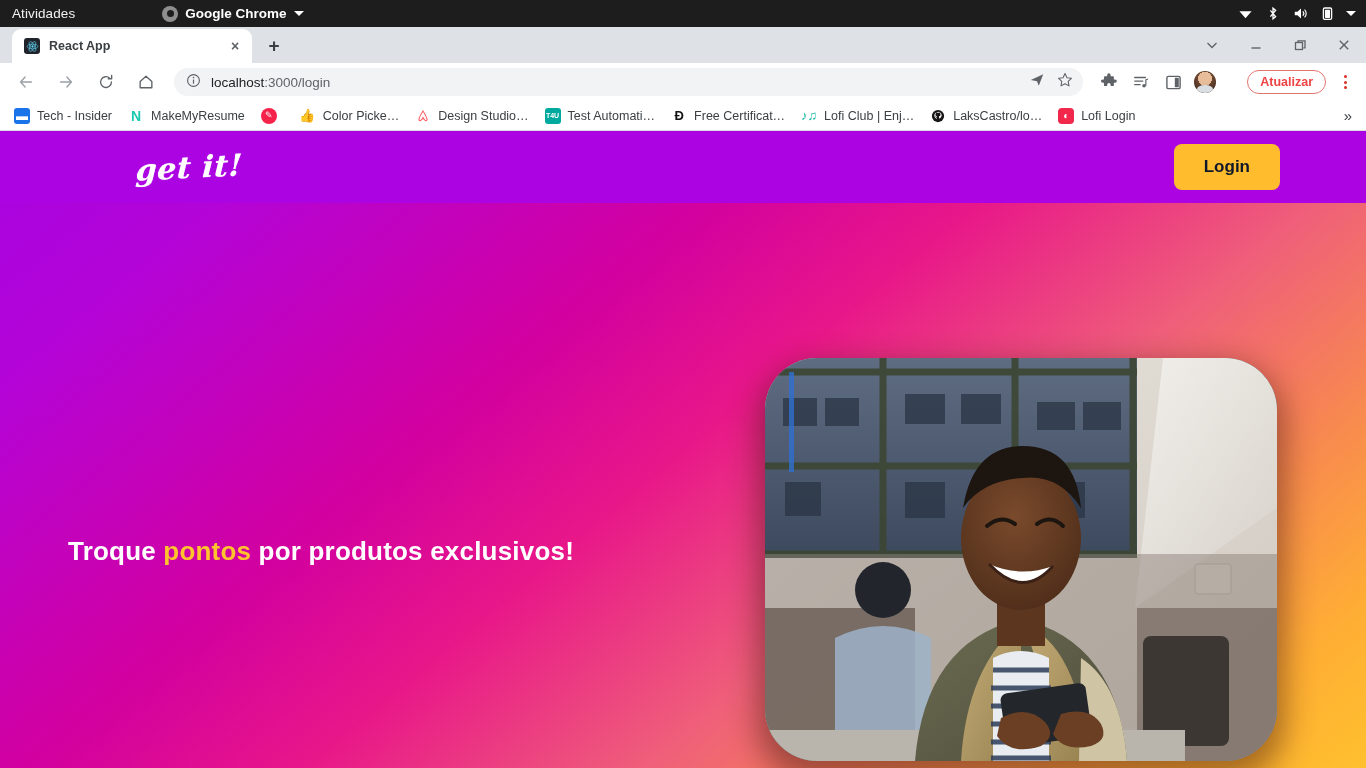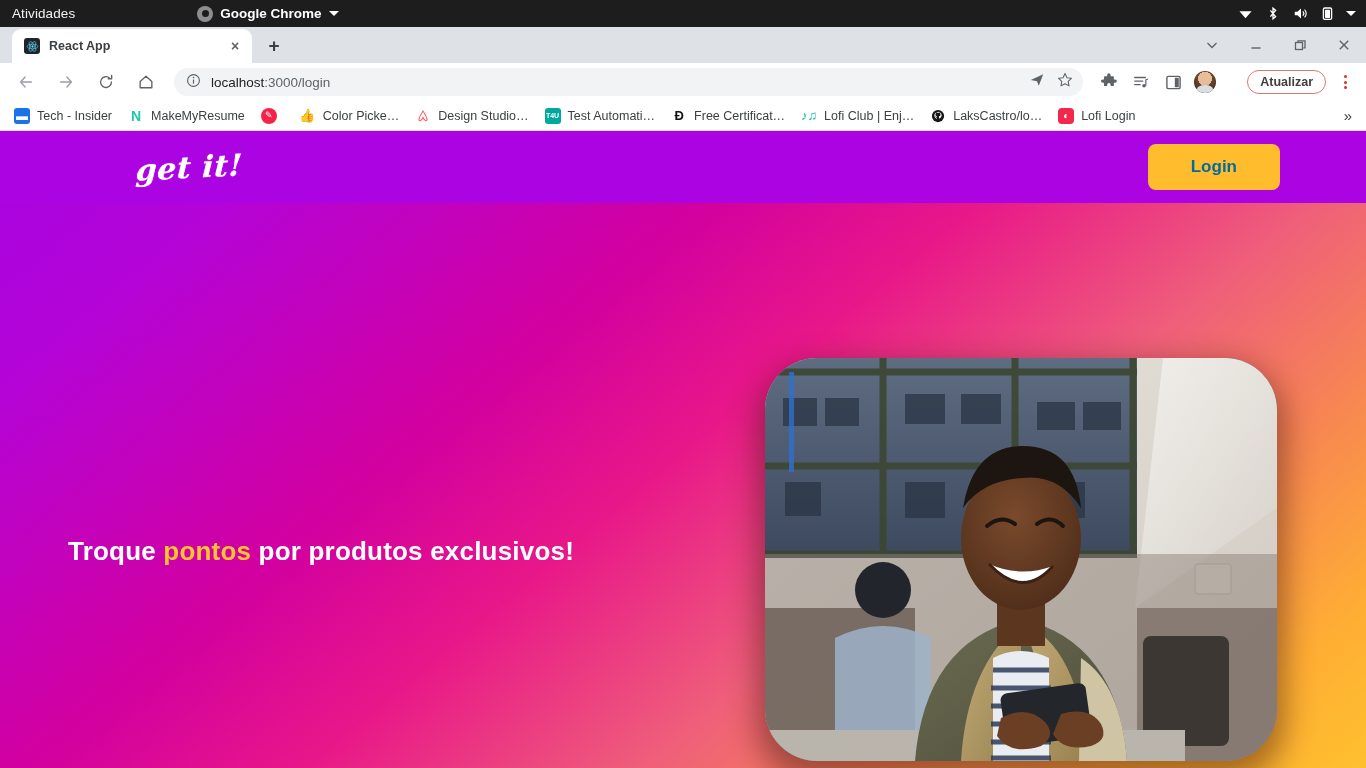--- a/index.html
+++ b/index.html
@@ -16,21 +16,21 @@
     background: #1d1d1d;
     display: flex; align-items: center;
     position: relative;
     color: #ffffff;
     font-size: 13.5px;
     gap: 29px;
   }
   .ub-activities { padding-left: 12px; color: #f2f2f2; letter-spacing: .1px; }
   .ub-app {
     display: flex; align-items: center; gap: 7px;
-    margin-left: 93px; font-weight: bold; color: #ffffff;
+    margin-left: 58px; font-weight: bold; color: #ffffff;
   }
   .chrome-dot {
     width: 16px; height: 16px; border-radius: 50%;
     background: #8e8e8e; position: relative; display: inline-block;
   }
   .chrome-dot::after {
     content: ""; position: absolute; left: 4.5px; top: 4.5px;
     width: 7px; height: 7px; border-radius: 50%; background: #1d1d1d;
   }
   .tri-down {
@@ -119,21 +119,21 @@
     box-shadow: inset 0 -6px 6px -3px rgba(0,0,0,.45);
     overflow: hidden; position: relative; flex: none;
   }
   .avatar::after {
     content: ""; position: absolute; left: 3px; right: 3px; bottom: 0; height: 8px;
     background: #d9dee3; border-radius: 50% 50% 0 0;
   }
   .update-pill {
     height: 24px; padding: 0 12px; margin-left: 24px;
     border: 1px solid #e2756f; border-radius: 12px;
-    color: #404040; font-size: 12.5px; font-weight: bold;
+    color: #ef4444; font-size: 12.5px; font-weight: bold;
     display: flex; align-items: center;
   }
   .kebab {
     width: 26px; height: 28px; display: flex; flex-direction: column;
     align-items: center; justify-content: center; gap: 2.5px; margin-left: 2px;
   }
   .kebab i { width: 3px; height: 3px; border-radius: 50%; background: #d93025; display: block; }
 
   
   .bookmarks {
@@ -174,23 +174,23 @@
     font-style: italic;
     font-size: 30px;
     font-weight: bold;
     letter-spacing: .5px;
     transform: skewX(-6deg) rotate(-3deg);
     text-shadow: 0 0 1px rgba(255,255,255,.6);
   }
   .login-btn {
     margin-right: 46px;
     background: #ffbd2e;
-    color: #0369a1;
+    color: #0f172a;
     font-size: 17px; font-weight: bold;
-    padding: 13px 43px;
+    padding: 13px 30px;
     border: none; border-radius: 8px;
     font-family: "Liberation Sans", sans-serif;
   }
   .hero {
     position: relative; height: calc(100% - 72px);
     display: flex; align-items: center;
   }
   .headline {
     position: absolute; left: 68px; top: 333px;
     font-size: 26px; font-weight: bold; color: #ffffff;

